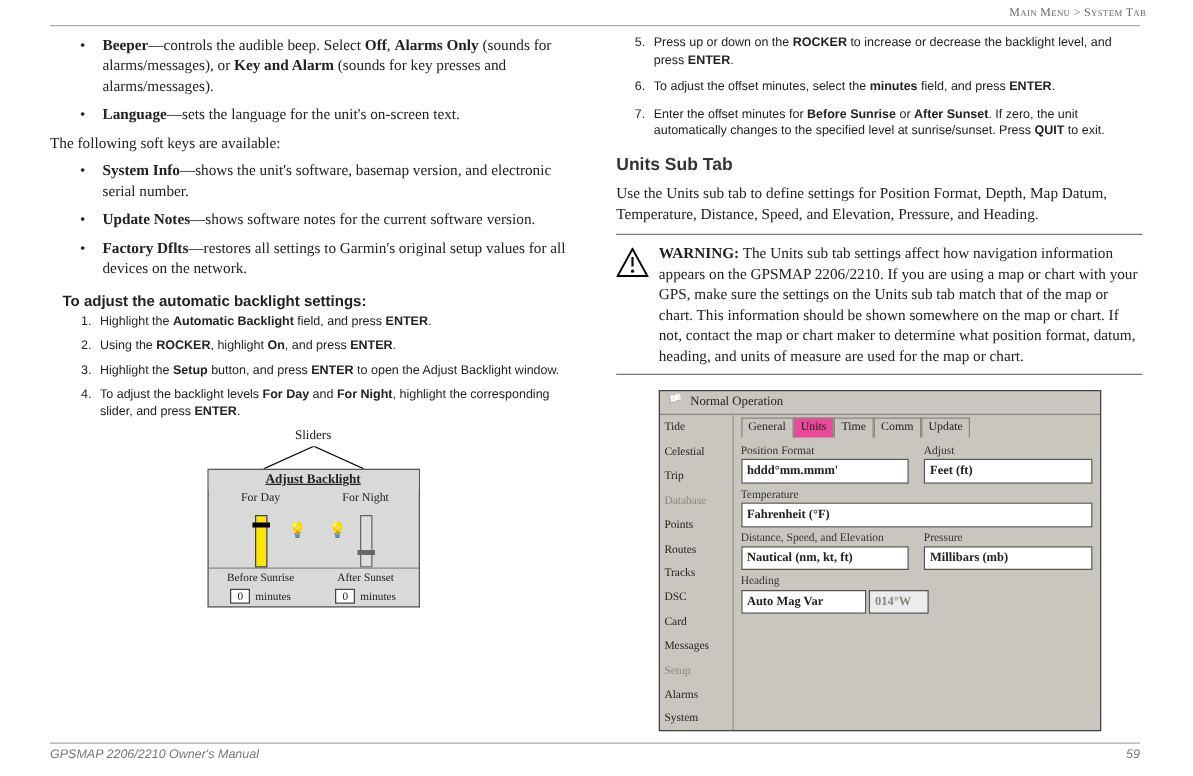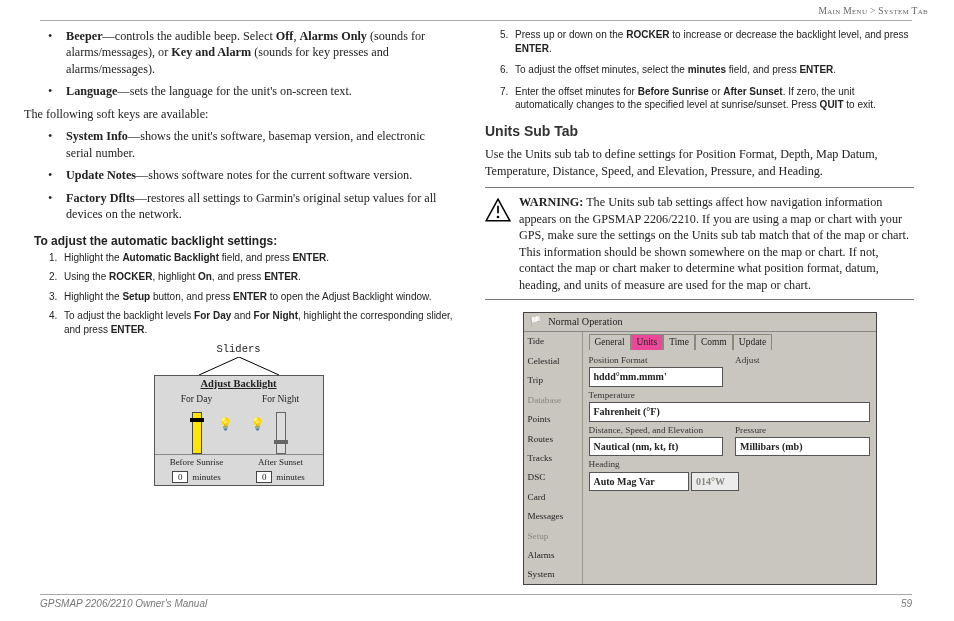--- a/index.html
+++ b/index.html
@@ -5,47 +5,47 @@
   * { box-sizing: border-box; }
   body {
     margin: 0; padding: 0;
     font-family: Georgia, 'Times New Roman', serif;
     background: #fff; color: #222;
     width: 954px; height: 621px;
     overflow: hidden;
     font-size: 12.2px;
   }
   .page {
-    padding: 12px 40px 0 24px;
+    padding: 12px 40px 0 40px;
     display: flex; gap: 32px; justify-content: space-between;
   }
   .col { flex: 1; min-width: 0; }
   .header-bar {
-    position: absolute; top: 6px; right: 26px;
+    position: absolute; top: 6px; right: 37px;
     font-size: 9.5px; color: #666;
     font-variant: small-caps;
     letter-spacing: 0.3px;
   }
   .header-rule {
     position: absolute; top: 20px; left: 40px; right: 42px;
     border-top: 1px solid #aaa;
   }
   .col-inner { margin-top: 16px; line-height: 1.35; }
   ul.bul { list-style: none; padding: 0; margin: 0 0 0 24px; }
   ul.bul li { margin: 2px 0 6px 0; position: relative; padding-left: 18px; }
   ul.bul li::before { content: "•"; position: absolute; left: 0; top: 0; }
   ol.num { padding-left: 26px; margin: 2px 0 0 10px; }
   ol.num li { margin: 2px 0 6px 0; padding-left: 4px; }
   ol.num2 { padding-left: 26px; margin: 0; }
   ol.num2 li { margin: 2px 0 8px 0; padding-left: 4px; }
   .sans { font-family: Liberation Sans, sans-serif; font-size: 10px; }
   p.intro { margin: 6px 0 6px 0; }
   .sect-head { font-family: Arial, Helvetica, sans-serif; font-weight: bold; font-size: 12px; margin: 10px 0 2px 10px; }
   .subhead { font-family: Arial, Helvetica, sans-serif; font-weight: bold; font-size: 14px; margin: 10px 0 2px 0; color: #333; }
-  .fig-caption { font-family: Liberation Mono, monospace; font-size: 10.5px; text-align: center; margin: 6px 0 0 0; }
+  .fig-caption { font-family: Liberation Serif, serif; font-size: 10.5px; text-align: center; margin: 6px 0 0 0; }
   .fig-wrap { margin: 0 auto; width: 190px; }
   
   .dlg {
     width: 170px; margin: 0 auto;
     border: 1px solid #555; background: #d9d9d9;
     font-family: "Times New Roman", serif;
   }
   .dlg-title { font-weight: bold; text-decoration: underline; text-align: center; padding: 1px 0; font-size: 10.5px; background:#d9d9d9; }
   .dlg-row { display:flex; }
   .dlg-half { flex:1; text-align:center; font-size:9.5px; padding: 1px 0 0 0; }
@@ -228,20 +228,21 @@
               <div class="t">Comm</div>
               <div class="t">Update</div>
             </div>
             <div class="uf-pair">
               <div class="uf-col">
                 <div class="uf-label">Position Format</div>
                 <div class="uf-box">hddd°mm.mmm'</div>
               </div>
               <div class="uf-col">
                 <div class="uf-label">Adjust</div>
+                <div class="uf-box">Feet (ft)</div>
               </div>
             </div>
             <div class="uf-pair">
               <div class="uf-col">
                 <div class="uf-label">Temperature</div>
                 <div class="uf-box">Fahrenheit (°F)</div>
               </div>
             </div>
             <div class="uf-pair">
               <div class="uf-col">

